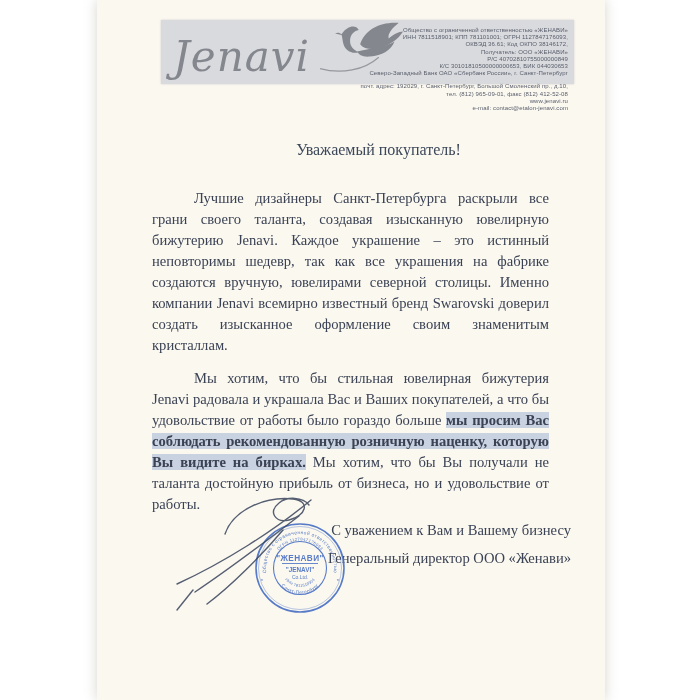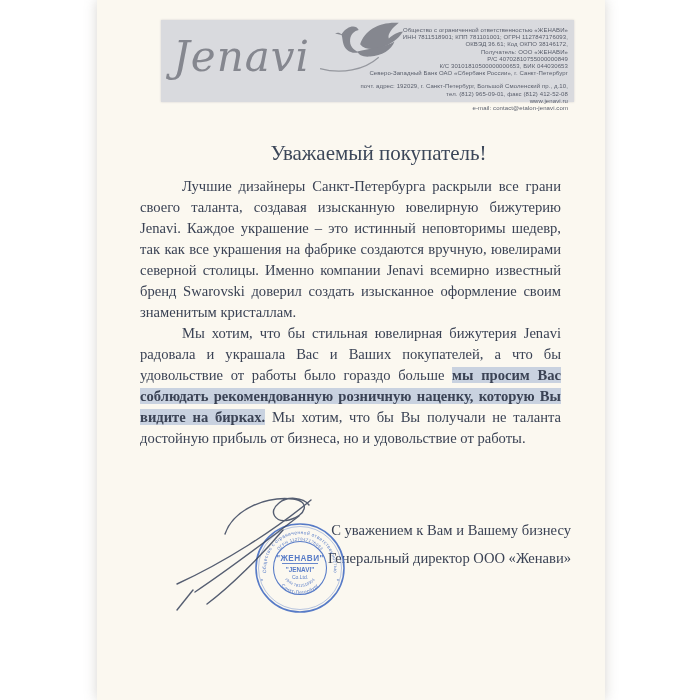--- a/index.html
+++ b/index.html
@@ -1,34 +1,34 @@
 <!DOCTYPE html>
 <html><head>
 <meta charset="utf-8">
 <style>
   html,body{margin:0;padding:0;}
   body{width:700px;height:700px;background:#ffffff;position:relative;
        font-family:"Liberation Serif",serif;overflow:hidden;}
   .page{position:absolute;left:97px;top:0;width:508px;height:700px;
         background:#fbf8f0;box-shadow:0 0 12px rgba(110,105,90,.28);}
-  .band{position:absolute;left:64px;top:20px;width:413px;height:82px;
+  .band{position:absolute;left:64px;top:20px;width:413px;height:64px;
         background:#d9dade;box-shadow:0 0 2px rgba(90,90,110,.25);}
   .logo{position:absolute;left:12px;top:6px;display:flex;align-items:center;}
   .logo-text{font-family:"DejaVu Serif",serif;font-style:italic;font-size:42px;
         color:#85878f;line-height:1;letter-spacing:1px;}
   .swan{width:96px;height:68px;margin-left:0px;margin-top:-6px;}
   .corp{position:absolute;right:6px;top:7px;text-align:right;
         font-family:"Liberation Sans",sans-serif;font-size:6px;line-height:7.2px;
         color:#585d6a;letter-spacing:.1px;}
   .corp-gap{height:6px;}
   .title{position:absolute;left:43px;top:141px;width:421px;text-align:center;
-        font-size:21px;color:#3c4759;transform:translateX(28px);font-family:Liberation Serif, serif;}
+        font-size:16px;color:#3c4759;transform:translateX(28px);font-family:Liberation Serif, serif;}
   .bodytext{position:absolute;left:43px;top:176px;width:421px;
         font-size:14.6px;line-height:21px;color:#3a4254;text-align:justify;}
-  .bodytext p{margin:0;text-indent:42px;}
+  .bodytext p{margin:12px;text-indent:42px;}
   .hl{background:#c9d2e0;font-weight:bold;}
   .closing{position:absolute;right:34px;top:516px;text-align:right;
         font-size:14.6px;line-height:28px;color:#3a4254;margin-left:32px;}
   .stamp{position:absolute;left:148px;top:513px;width:110px;height:110px;opacity:.92;}
   .sig{position:absolute;left:66px;top:490px;width:170px;height:132px;}
 </style>
 </head>
 <body>
 
 <div class="page">

